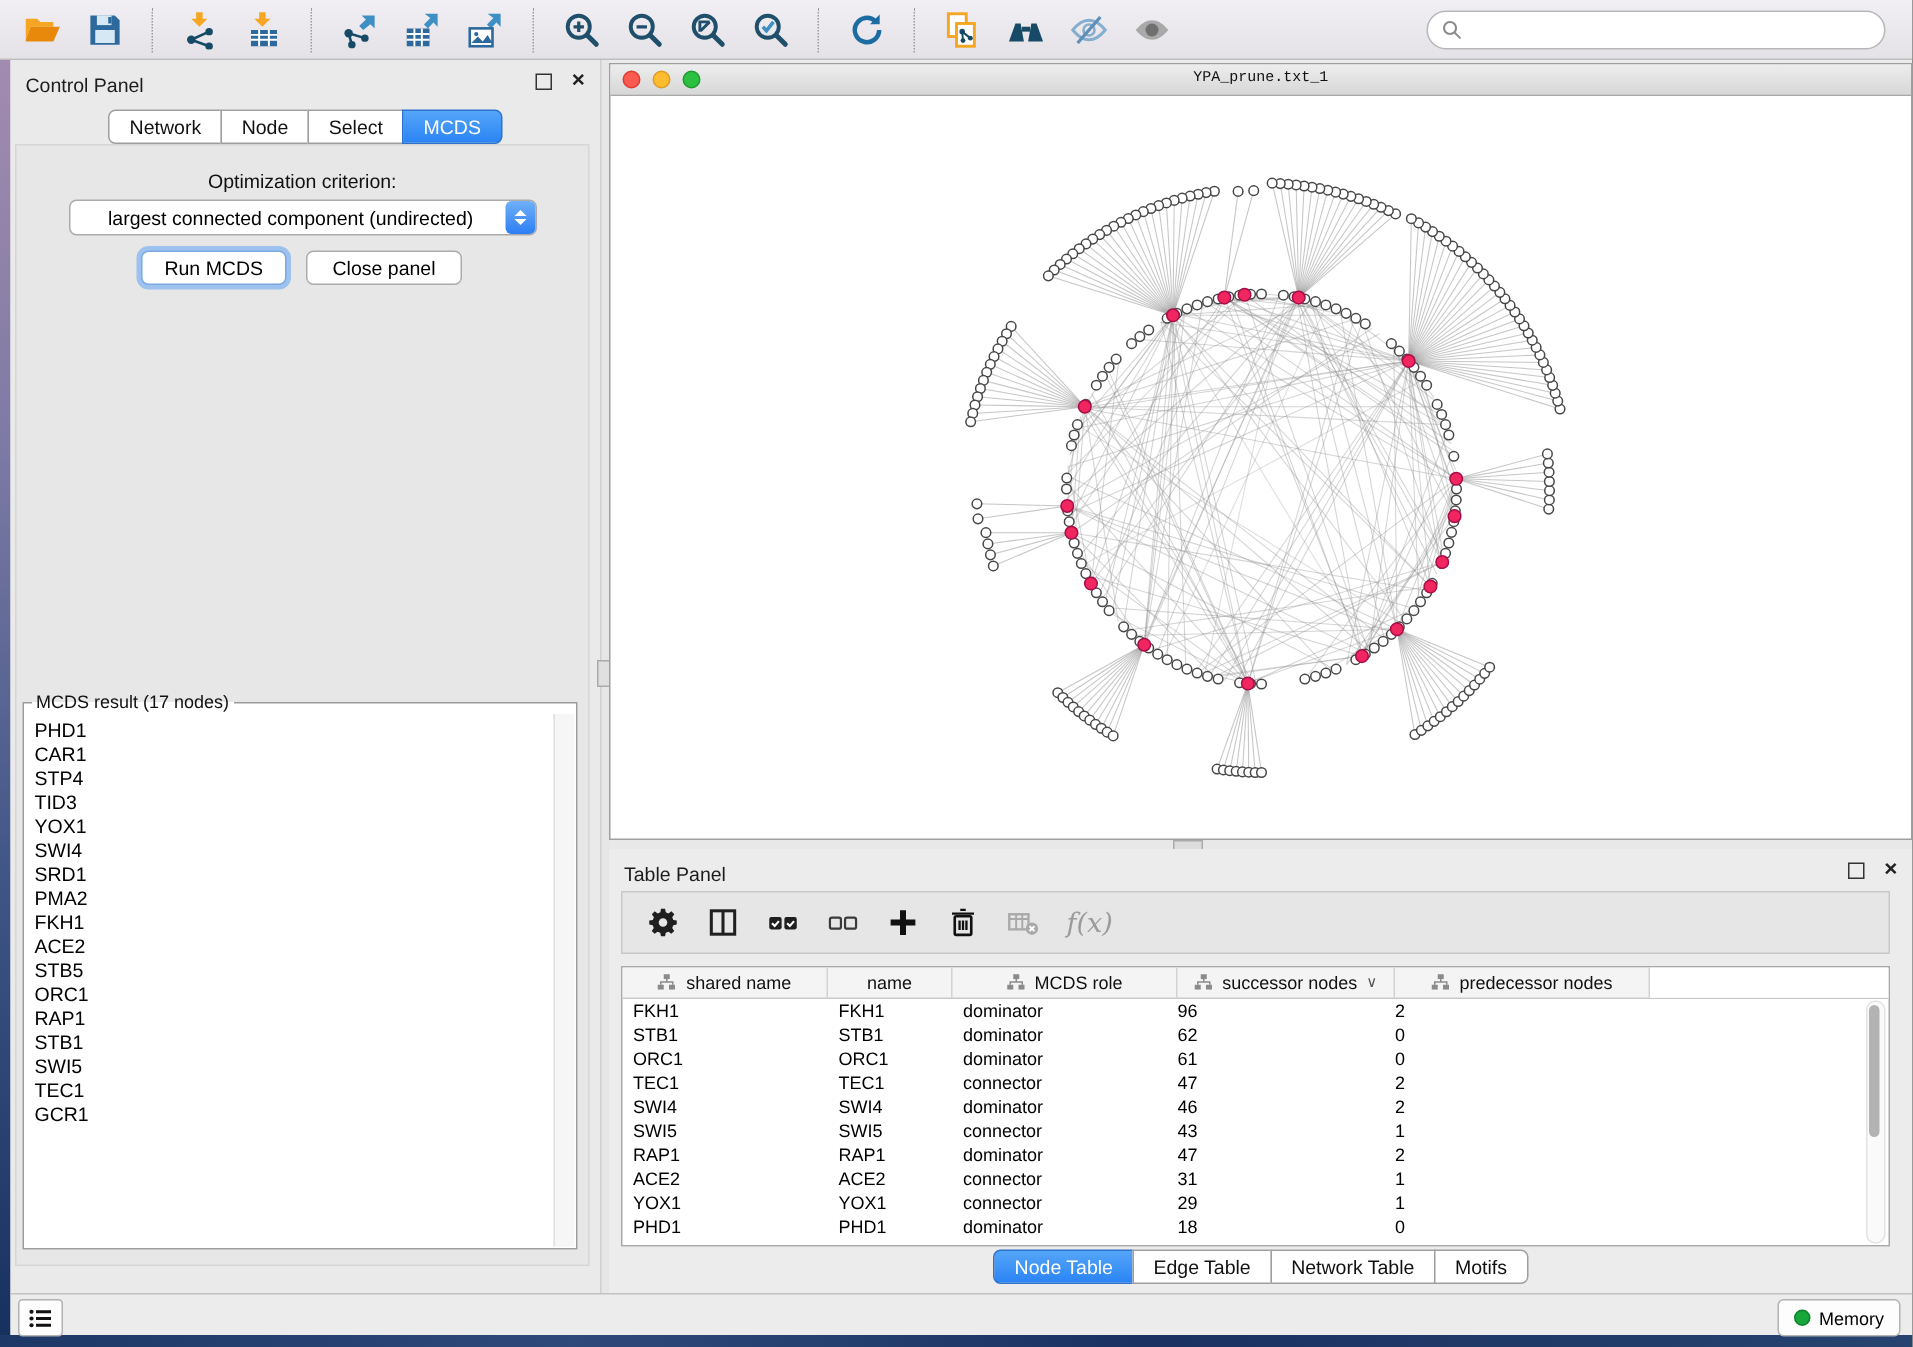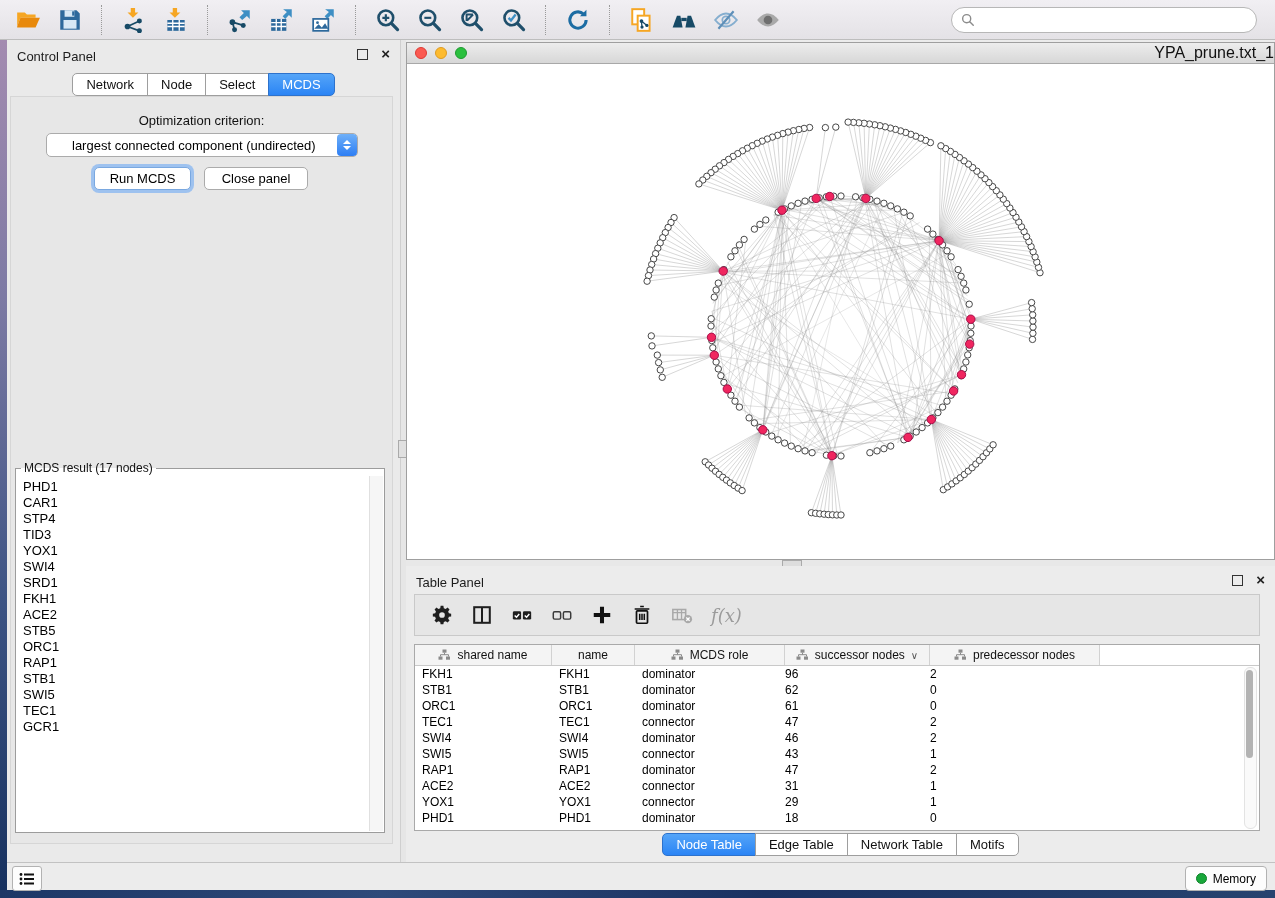--- a/index.html
+++ b/index.html
@@ -62,21 +62,21 @@
   #h-splitter .grip{position:absolute;left:376px;top:0px;width:18px;height:5px;background:#ddd;border:1px solid #aaa;}
   
   #network-window{position:absolute;left:406px;top:42px;width:869px;height:518px;background:#fff;
     border:1px solid #9f9f9f;box-sizing:border-box;}
   .nw-titlebar{position:relative;height:20px;background:linear-gradient(#ededed,#d7d7d7);border-bottom:1px solid #a8a8a8;}
   .lights{position:absolute;left:8px;top:4px;display:flex;gap:8px;}
   .light{width:12px;height:12px;border-radius:50%;}
   .light.red{background:#fb5a51;border:1px solid #dd3b34;box-sizing:border-box;}
   .light.yellow{background:#fdbb2f;border:1px solid #de9b22;box-sizing:border-box;}
   .light.green{background:#2bc03f;border:1px solid #1f9a30;box-sizing:border-box;}
-  .nw-title{text-align:right;font-size:16px;line-height:20px;color:#111;}
+  .nw-title{text-align:center;font-size:10px;line-height:20px;color:#111;font-family:Liberation Mono, monospace;}
   
   #table-panel{position:absolute;left:406px;top:566px;width:869px;height:296px;background:#ececec;}
   .tp-toolbar{position:absolute;left:8px;top:28px;width:846px;height:42px;box-sizing:border-box;
     background:#e6e6e6;border:1px solid #c9c9c9;display:flex;align-items:center;gap:18px;padding:0 16px;}
   .tp-ic{display:flex;align-items:center;justify-content:center;}
   .tp-ic svg{width:22px;height:22px;}
   .fx{font-family:"DejaVu Serif",serif;font-style:italic;font-size:18px;color:#9b9b9b;}
   .tp-table{position:absolute;left:8px;top:78px;width:846px;height:187px;background:#fff;
     border:1px solid #a9a9a9;box-sizing:border-box;overflow:hidden;}
   .thead{display:flex;height:20px;background:#f4f4f4;border-bottom:1px solid #c9c9c9;}
@@ -267,20 +267,21 @@
       <fieldset class="mcds">
         <legend>MCDS result (17 nodes)</legend>
         <div class="mcds-list" id="mcds-list">
             <div class="mcds-item">PHD1</div>
             <div class="mcds-item">CAR1</div>
             <div class="mcds-item">STP4</div>
             <div class="mcds-item">TID3</div>
             <div class="mcds-item">YOX1</div>
             <div class="mcds-item">SWI4</div>
             <div class="mcds-item">SRD1</div>
+            <div class="mcds-item">PMA2</div>
             <div class="mcds-item">FKH1</div>
             <div class="mcds-item">ACE2</div>
             <div class="mcds-item">STB5</div>
             <div class="mcds-item">ORC1</div>
             <div class="mcds-item">RAP1</div>
             <div class="mcds-item">STB1</div>
             <div class="mcds-item">SWI5</div>
             <div class="mcds-item">TEC1</div>
             <div class="mcds-item">GCR1</div>
           </div>

